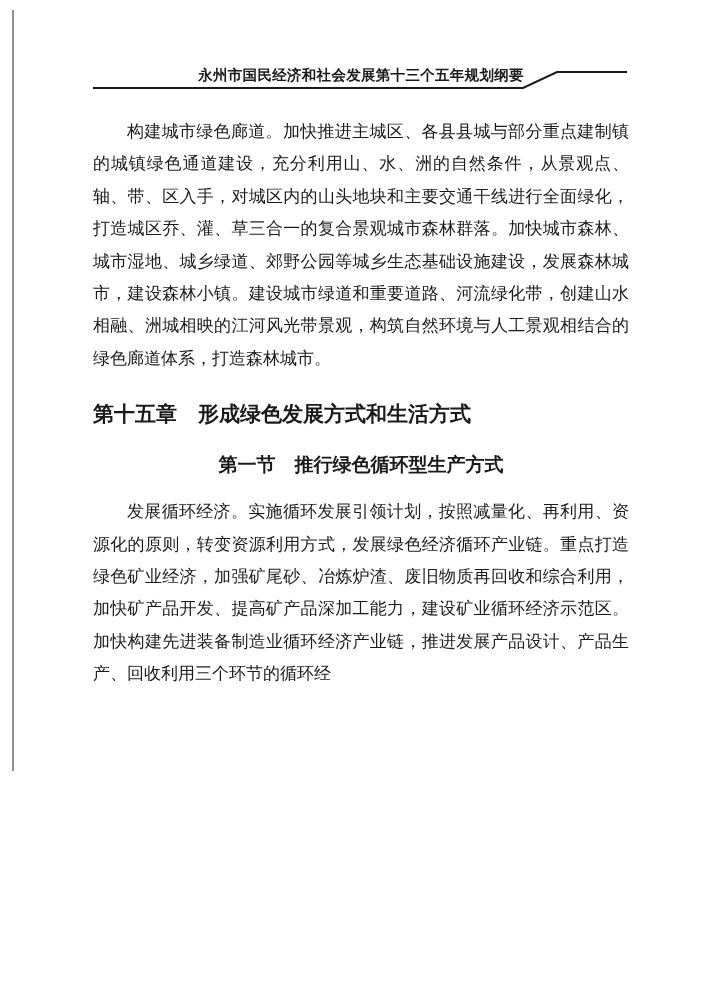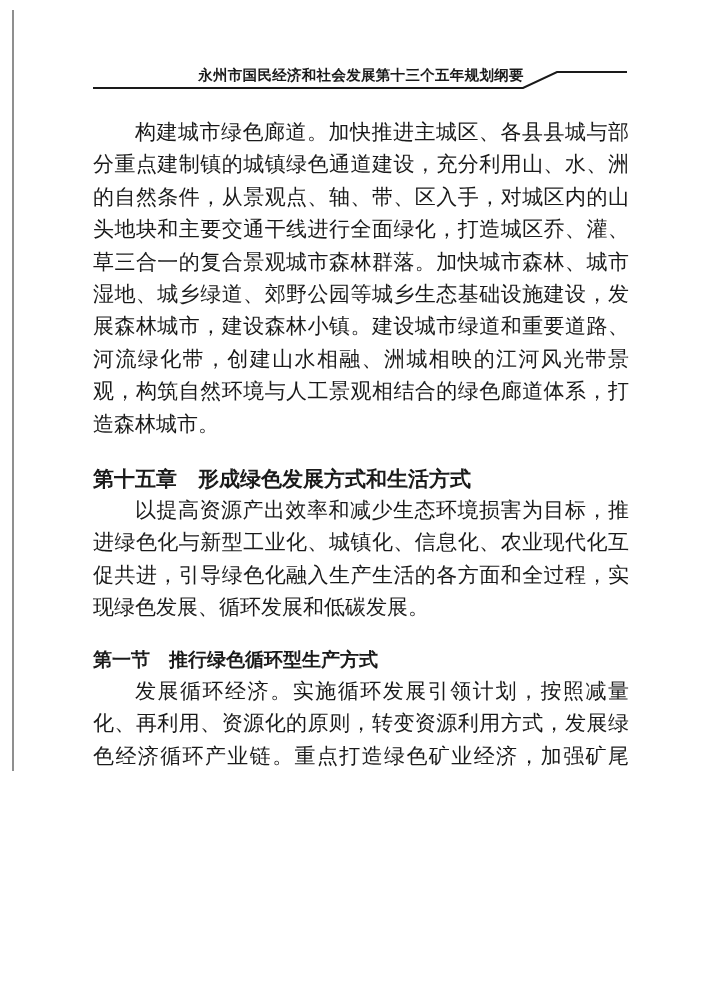--- a/index.html
+++ b/index.html
@@ -46,41 +46,41 @@
   }
   
   .page-body {
     position: absolute;
     left: 93px;
     top: 116px;
     width: 536px;
   }
   .body-para {
     margin: 0;
-    font-size: 21px;
+    font-size: 17px;
     line-height: 32.4px;
     text-align: justify;
     text-justify: inter-ideograph;
     text-indent: 2em;
   }
   .chapter-heading {
     margin: 24px 0 0 0;
     font-family: "Liberation Sans", "DejaVu Sans", sans-serif;
     font-size: 21px;
     line-height: 30px;
     font-weight: bold;
     white-space: nowrap;
   }
   .section-heading {
-    margin: 21px 0 0 0;
+    margin: 21px 0 16px 0;
     font-family: Liberation Serif, serif;
     font-size: 19px;
     line-height: 30px;
     font-weight: bold;
-    text-align: left;
+    text-align: center;
     white-space: nowrap;
   }
   .page-number {
     position: absolute;
     left: 93px;
     top: 900px;
     width: 536px;
     text-align: right;
     font-size: 15.5px;
   }
@@ -97,21 +97,20 @@
     <svg class="header-rule" viewBox="0 0 721 100" xmlns="http://www.w3.org/2000/svg">
       <polyline points="93,88 523,88 557,72 627,72" fill="none" stroke="#1a1a1a" stroke-width="2"></polyline>
     </svg>
   </header>
 
   <main class="page-body">
     <p class="body-para">构建城市绿色廊道。加快推进主城区、各县县城与部分重点建制镇的城镇绿色通道建设，充分利用山、水、洲的自然条件，从景观点、轴、带、区入手，对城区内的山头地块和主要交通干线进行全面绿化，打造城区乔、灌、草三合一的复合景观城市森林群落。加快城市森林、城市湿地、城乡绿道、郊野公园等城乡生态基础设施建设，发展森林城市，建设森林小镇。建设城市绿道和重要道路、河流绿化带，创建山水相融、洲城相映的江河风光带景观，构筑自然环境与人工景观相结合的绿色廊道体系，打造森林城市。</p>
 
     <h1 class="chapter-heading">第十五章　形成绿色发展方式和生活方式</h1>
 
-    <p class="body-para">以提高资源产出效率和减少生态环境损害为目标，推进绿色化与新型工业化、城镇化、信息化、农业现代化互促共进，引导绿色化融入生产生活的各方面和全过程，实现绿色发展、循环发展和低碳发展。</p>
 
     <h2 class="section-heading">第一节　推行绿色循环型生产方式</h2>
 
 
     <p class="body-para">发展循环经济。实施循环发展引领计划，按照减量化、再利用、资源化的原则，转变资源利用方式，发展绿色经济循环产业链。重点打造绿色矿业经济，加强矿尾砂、冶炼炉渣、废旧物质再回收和综合利用，加快矿产品开发、提高矿产品深加工能力，建设矿业循环经济示范区。加快构建先进装备制造业循环经济产业链，推进发展产品设计、产品生产、回收利用三个环节的循环经</p>
   </main>
 
   <footer>
     <div class="page-number">69</div>
   </footer>

